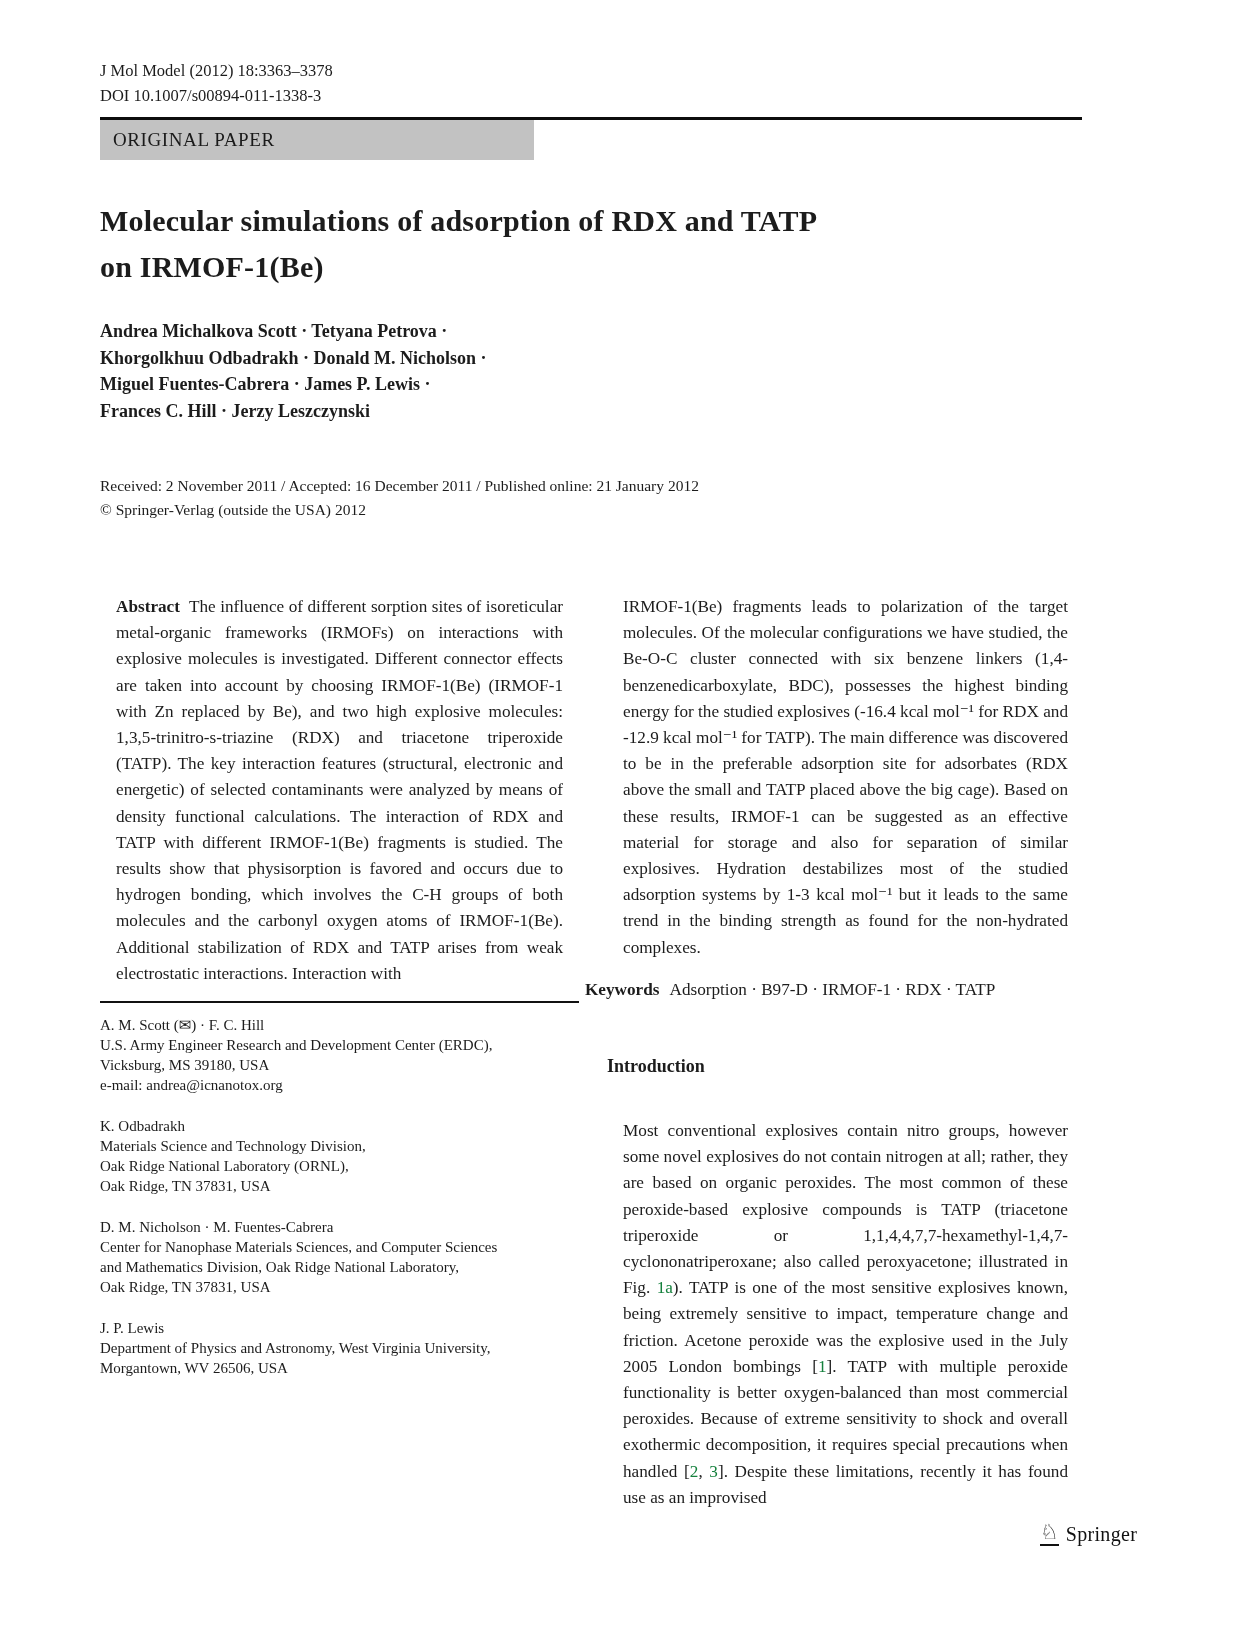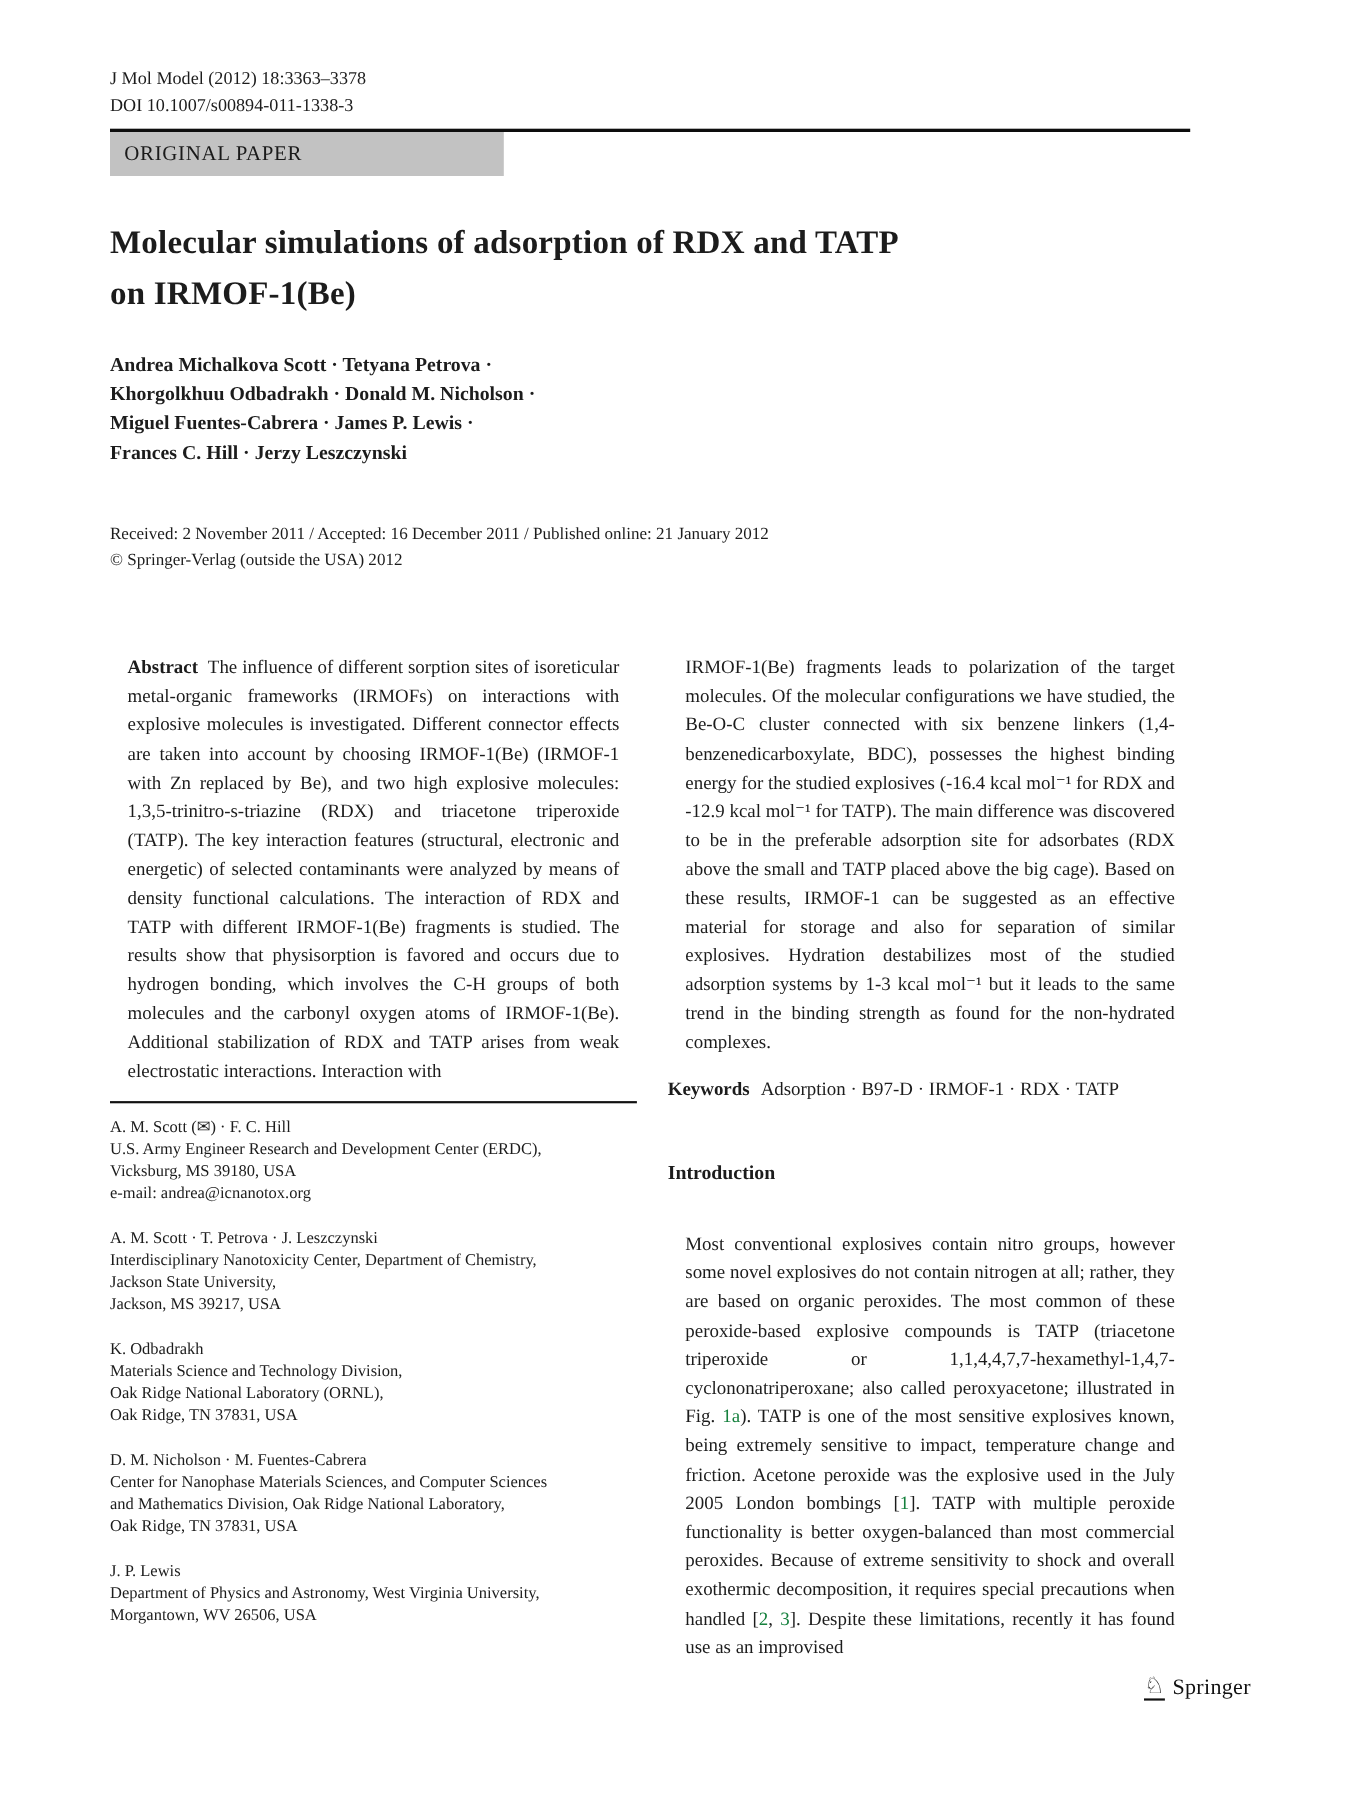--- a/index.html
+++ b/index.html
@@ -11,21 +11,21 @@
     color:#1c1c1c;
     overflow:hidden;
   }
   .abs { position:absolute; }
 
   .journal-block { left:100px; top:58px; font-size:16.5px; line-height:25px; }
 
   .top-rule { left:100px; top:117px; width:982px; height:3px; background:#0d0d0d; }
 
   .banner {
-    left:100px; top:120px; width:358px; height:40px;
+    left:100px; top:120px; width:434px; height:40px;
     background:#c2c2c2;
     display:flex; align-items:center;
     padding-left:13px; box-sizing:border-box;
     font-size:19px; letter-spacing:0.6px;
     color:#1a1a1a;
   }
 
   .title-block { left:100px; top:198px; font-size:30px; font-weight:bold; line-height:46px; letter-spacing:0.2px;font-family:Liberation Serif, serif; }
 
   .authors-block { left:100px; top:318px; font-size:18px; font-weight:bold; line-height:26.5px; }
@@ -37,21 +37,21 @@
   .col-right { left:607px; width:477px; }
 
   .body-p { margin:16px; font-size:17.2px; line-height:26.2px; text-align:justify; }
   .body-p .lead-label { font-weight:bold; margin-right:9px; }
 
   .fn-area { left:100px; top:1001px; width:479px; }
   .fn-rule { height:2px; background:#111111; margin-bottom:12px; }
   .fn-block { font-size:15px; line-height:20px; margin-bottom:21px; }
   .fn-block div { white-space:nowrap; }
 
-  .kw-row { left:607px; top:977px; width:477px; font-size:17.2px; line-height:26px; }
+  .kw-row { left:585px; top:977px; width:477px; font-size:17.2px; line-height:26px; }
   .kw-row .lead-label { font-weight:bold; margin-right:10px; }
 
   .intro-heading { left:607px; top:1056px; font-size:18px; font-weight:bold; }
 
   .intro-p { left:607px; top:1102px; width:477px; }
 
   .ref-link { color:#15803d; text-decoration:none; cursor:pointer; }
 
   .springer-logo { left:1040px; top:1522px; display:flex; align-items:flex-end; gap:7px; }
   .knight {
@@ -117,26 +117,20 @@
   <div class="abs fn-area">
     <div class="fn-rule"></div>
 
     <div class="fn-block">
       <div>A. M. Scott (✉) · F. C. Hill</div>
       <div>U.S. Army Engineer Research and Development Center (ERDC),</div>
       <div>Vicksburg, MS 39180, USA</div>
       <div>e-mail: andrea@icnanotox.org</div>
     </div>
 
-    <div class="fn-block">
-      <div>A. M. Scott · T. Petrova · J. Leszczynski</div>
-      <div>Interdisciplinary Nanotoxicity Center, Department of Chemistry,</div>
-      <div>Jackson State University,</div>
-      <div>Jackson, MS 39217, USA</div>
-    </div>
 
     <div class="fn-block">
       <div>K. Odbadrakh</div>
       <div>Materials Science and Technology Division,</div>
       <div>Oak Ridge National Laboratory (ORNL),</div>
       <div>Oak Ridge, TN 37831, USA</div>
     </div>
 
     <div class="fn-block">
       <div>D. M. Nicholson · M. Fuentes-Cabrera</div>

